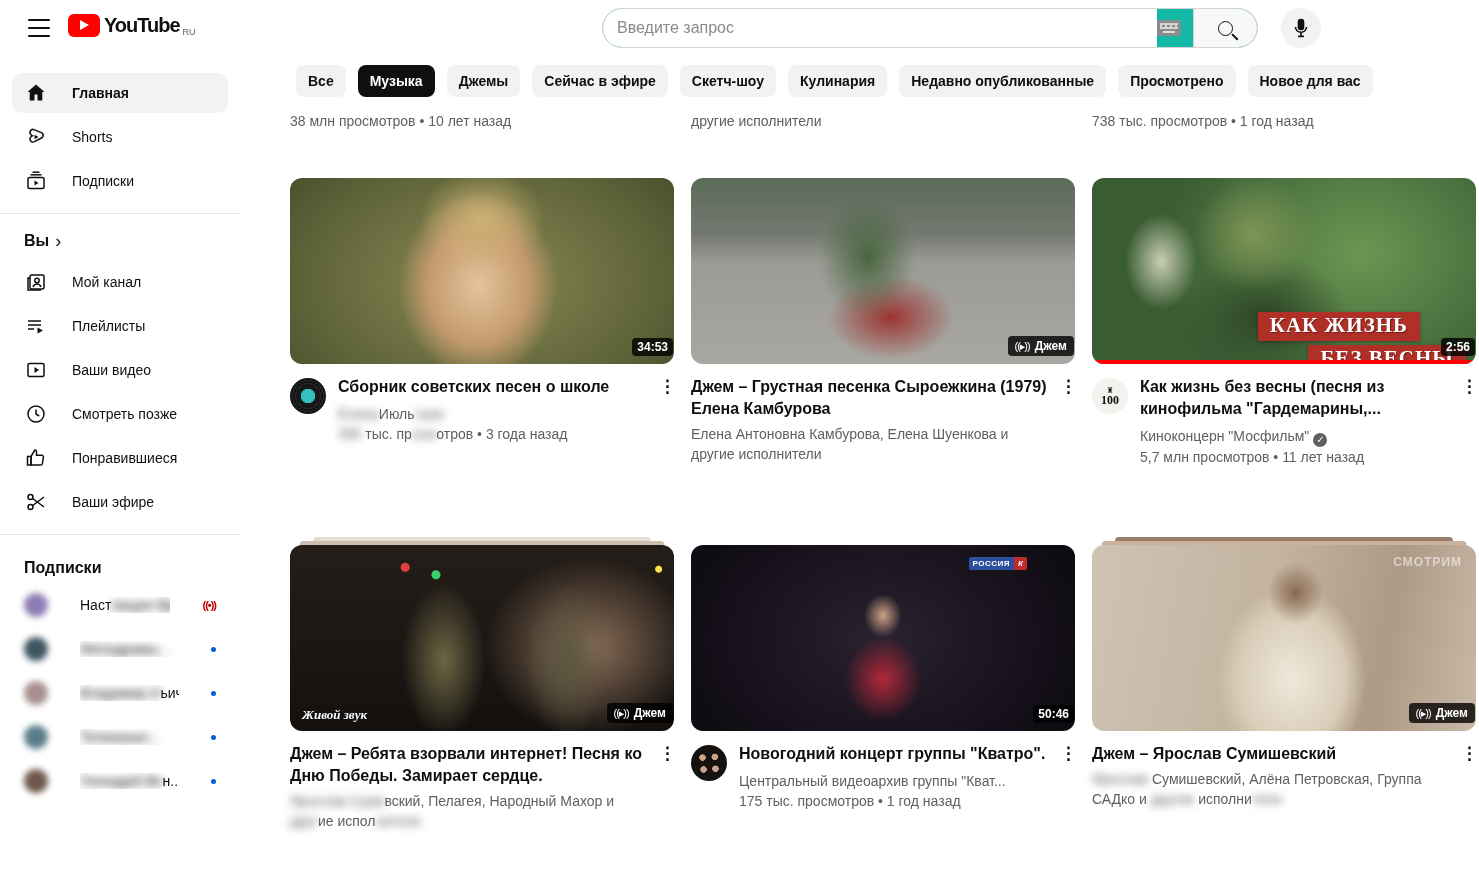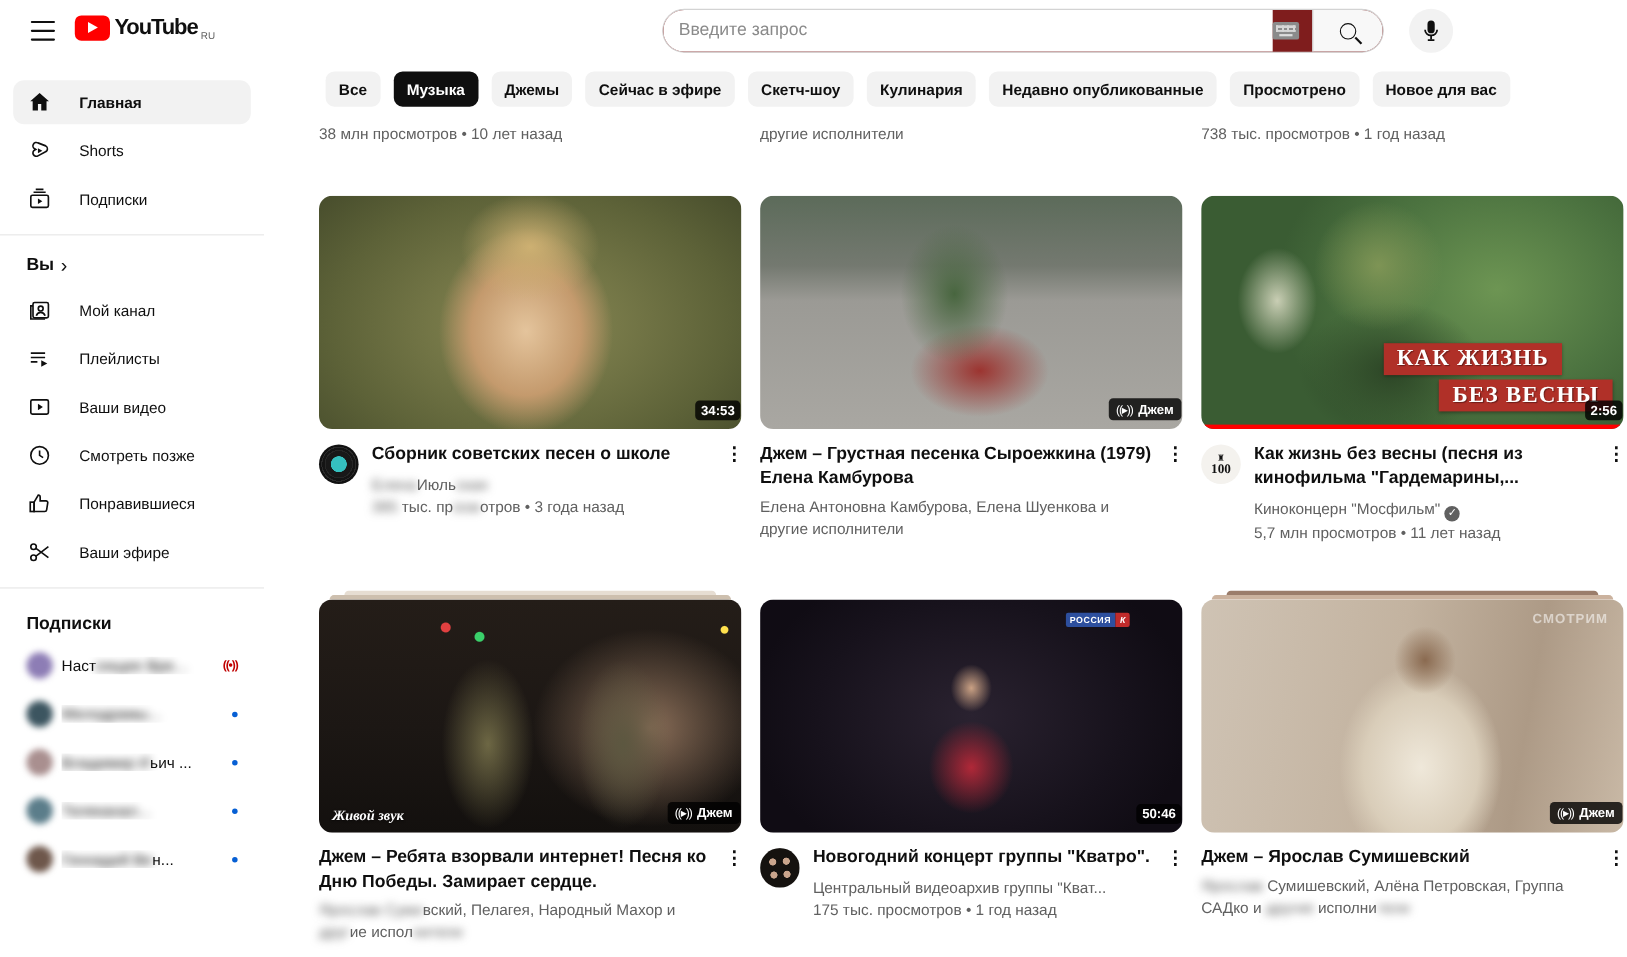--- a/index.html
+++ b/index.html
@@ -13,21 +13,21 @@
   .hamburger { position:absolute; left:24px; top:16px; width:30px; height:24px; cursor:pointer;
     display:flex; flex-direction:column; justify-content:space-between; padding:3px 4px; }
   .hamburger span { display:block; height:2px; background:#0f0f0f; border-radius:1px; }
   .logo { position:absolute; left:68px; top:14px; display:flex; align-items:flex-end; cursor:pointer; }
   .logo-mark { width:32px; height:23px; background:#ff0000; border-radius:6px; position:relative; }
   .logo-mark::after { content:""; position:absolute; left:12px; top:6px; border-left:9px solid #fff;
     border-top:5.5px solid transparent; border-bottom:5.5px solid transparent; }
   .logo-text { font-size:20px; font-weight:700; letter-spacing:-1px; margin-left:4px; line-height:23px; }
   .logo-country { font-size:9px; color:#606060; margin-left:3px; margin-top:-2px; letter-spacing:0; }
   .searchwrap { position:absolute; left:602px; top:8px; width:656px; height:40px; display:flex;
-    border:1px solid #d3d3d3; border-radius:20px; overflow:hidden; background:#7f1d1d; }
+    border:1px solid #d3d3d3; border-radius:20px; overflow:hidden; background:#14b8a6; }
   .search-input { flex:1; border:none; outline:none; font-size:16px; padding:0 14px; color:#0f0f0f;
     font-family:"Liberation Sans",sans-serif; }
   .search-input::placeholder { color:#8a8a8a; }
   .kbd-icon { align-self:center; width:24px; height:16px; background:#8b8b8b; border-radius:2px;
     margin-right:12px; cursor:pointer; position:relative; flex:0 0 24px; }
   .kbd-icon::before { content:""; position:absolute; left:3px; top:3px; right:3px; height:6px;
     background-image:repeating-linear-gradient(90deg,#dedede 0 2px,transparent 2px 5px),
       repeating-linear-gradient(0deg,#dedede 0 2px,transparent 2px 4px);
     opacity:.9; }
   .kbd-icon::after { content:""; position:absolute; left:6px; bottom:3px; right:6px; height:2px; background:#dedede; }
@@ -43,21 +43,21 @@
   .sidebar { position:absolute; left:0; top:56px; width:240px; bottom:0; background:#fff; z-index:30; }
   .side-item { display:flex; align-items:center; gap:24px; height:40px; margin:0 12px; padding:0 12px;
     border-radius:10px; font-size:14px; cursor:pointer; }
   .side-item.active { background:#f2f2f2; font-weight:700; }
   .side-item + .side-item { margin-top:4px; }
   .side-divider { height:1px; background:#e5e5e5; margin:12px 0; }
   .you-row { display:flex; align-items:flex-end; gap:6px; padding:4px 24px; height:28px; font-size:16px;
     font-weight:700; cursor:pointer; }
   .you-chevron { font-size:18px; font-weight:400; color:#0f0f0f; line-height:1; }
   .subs-header { font-size:16px; font-weight:700; padding:12px 24px 8px; }
-  .sub-item { display:flex; align-items:center; gap:8px; height:40px; margin:0 12px 4px; padding:0 12px;
+  .sub-item { display:flex; align-items:center; gap:32px; height:40px; margin:0 12px 4px; padding:0 12px;
     border-radius:10px; cursor:pointer; font-size:14px; color:#0f0f0f; }
   .sub-avatar { width:24px; height:24px; border-radius:50%; filter:blur(3px); flex:0 0 24px; }
   .sub-name { flex:1; white-space:nowrap; overflow:hidden; }
   .live-glyph { color:#c00000; font-size:11px; font-weight:700; letter-spacing:-1px; }
   .unread-dot { width:5px; height:5px; border-radius:50%; background:#065fd4; }
 
   
   .chipbar { position:absolute; left:240px; right:0; top:56px; height:50px; background:#fff; z-index:20;
     display:flex; align-items:center; gap:12px; padding-left:56px; }
   .chip { height:32px; padding:0 12px; display:flex; align-items:center; background:#f2f2f2;
@@ -68,21 +68,21 @@
   .main { position:absolute; left:240px; top:56px; right:0; bottom:0; overflow:hidden;
     padding:57px 3px 0 50px; }
   .partial-row, .grid { display:grid; grid-template-columns:repeat(3,384px); column-gap:17px; }
   .partial-row { height:16px; overflow:hidden; }
   .partial-row .ptxt { font-size:14px; color:#606060; white-space:nowrap; }
   .grid { margin-top:41px; grid-template-rows:340px auto; row-gap:27px; }
 
   .card { position:relative; }
   .thumb-area { position:relative; padding-top:8px; }
   .stackbar { position:absolute; left:50%; transform:translateX(-50%); border-radius:6px 6px 0 0; }
-  .thumb { position:relative; height:212px; border-radius:12px; overflow:hidden; cursor:pointer; }
+  .thumb { position:relative; height:186px; border-radius:12px; overflow:hidden; cursor:pointer; }
   .dur-badge, .jam-badge { position:absolute; right:1px; bottom:8px; background:rgba(0,0,0,.8);
     color:#fff; font-size:12px; font-weight:700; border-radius:4px; padding:2px 5px; }
   .jam-badge { display:flex; align-items:center; gap:5px; font-weight:600; padding:3px 7px; }
   .jam-glyph { font-size:11px; letter-spacing:-1px; font-weight:400; }
   .progress { position:absolute; left:0; bottom:0; height:4px; background:#f00; }
   .wm-live { position:absolute; left:12px; bottom:8px; color:#fff; font-size:13px; font-weight:700;
     font-style:italic; font-family:"Liberation Serif",serif; text-shadow:0 1px 2px rgba(0,0,0,.6); }
   .wm-smotrim { position:absolute; right:14px; top:10px; color:rgba(255,255,255,.55); font-size:12px;
     font-weight:700; letter-spacing:1px; }
   .rk-logo { position:absolute; right:48px; top:12px; display:flex; font-size:8px; font-weight:700; }

